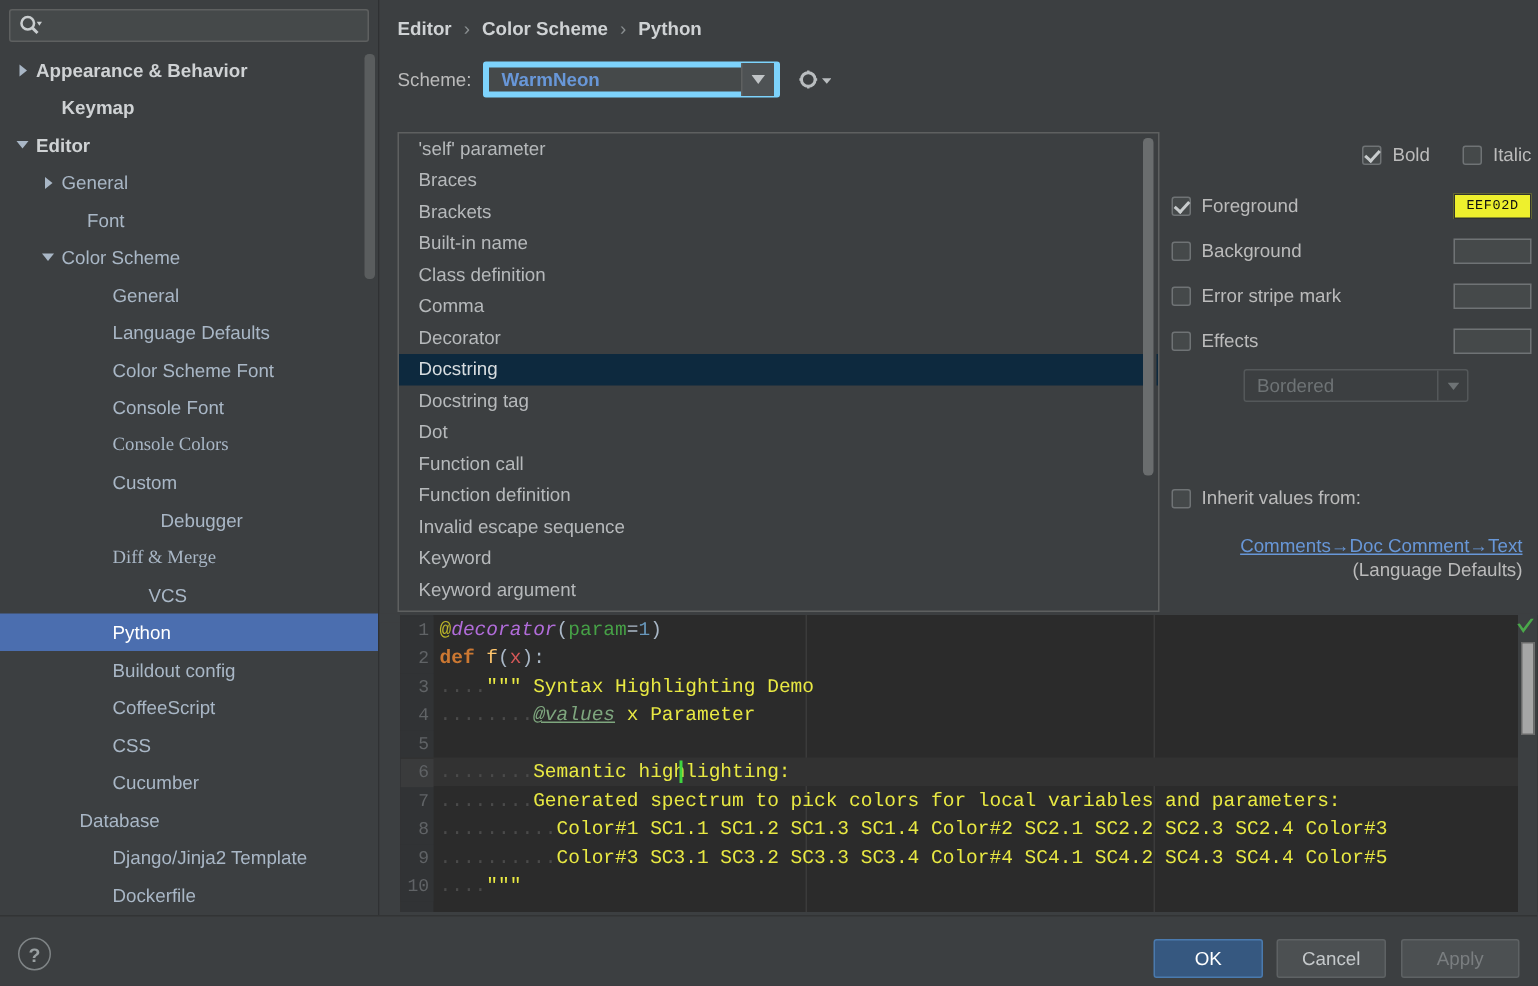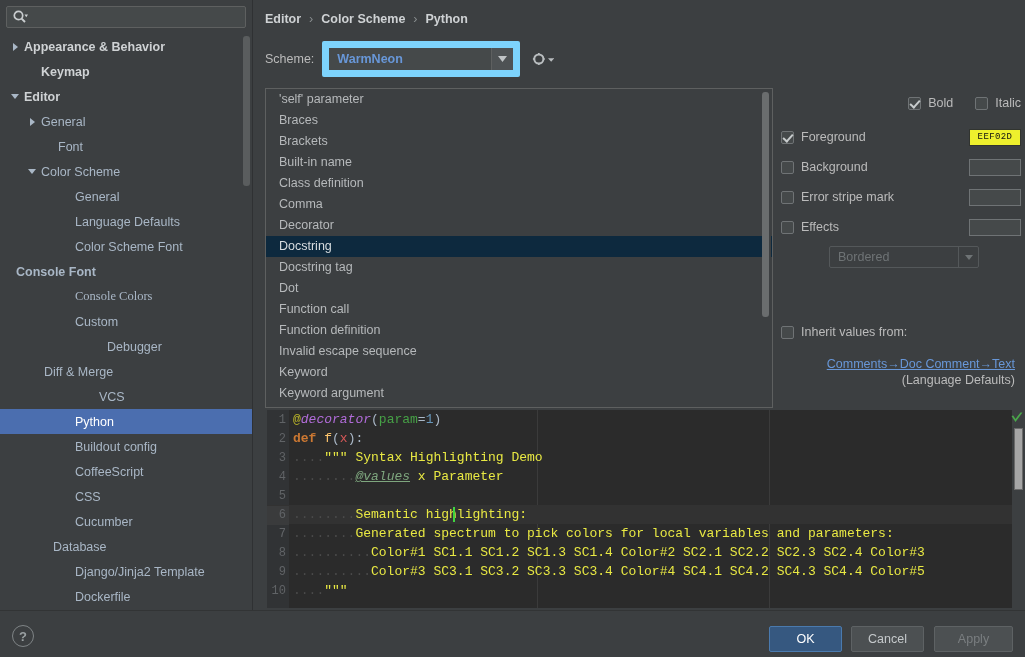--- a/index.html
+++ b/index.html
@@ -59,21 +59,21 @@
   .breadcrumb {
     position: absolute; left: 12px; top: 10px; height: 18px;
     display: flex; align-items: center; gap: 8px;
     font-size: 12.5px; font-weight: bold; color: #cfd2d4;
   }
   .crumb-sep { color: #8a8f91; font-weight: normal; }
 
   .scheme-row { position: absolute; left: 12px; top: 41px; display: flex; align-items: center; }
   .scheme-label { font-size: 12.5px; color: #bbbbbb; margin-right: 8px; }
   .combo {
-    width: 198px; height: 36px; background: #45494a; border: 7px solid #7dd3fc;
+    width: 198px; height: 24px; background: #45494a; border: 4px solid #7dd3fc;
     display: flex; align-items: center; border-radius: 2px;
   }
   .combo-value { flex: 1; padding-left: 8px; font-size: 12.5px; font-weight: bold; color: #6897d8; }
   .combo-arrow {
     width: 22px; height: 22px; background: #4e5254; border-left: 1px solid #5e6060;
     display: flex; align-items: center; justify-content: center;
   }
   .gear { margin-left: 12px; width: 22px; height: 22px; display:flex; align-items:center; }
 
   
@@ -259,37 +259,37 @@
           <span class="tree-label">General</span>
         </div>
         <div class="tree-row" style="padding-left: 59px;">
           <span class="tree-arrow"></span>
           <span class="tree-label">Language Defaults</span>
         </div>
         <div class="tree-row" style="padding-left: 59px;">
           <span class="tree-arrow"></span>
           <span class="tree-label">Color Scheme Font</span>
         </div>
-        <div class="tree-row" style=" font-weight: bold;">
+        <div class="tree-row" style="padding-left: 59px;">
           <span class="tree-arrow"></span>
           <span class="tree-label">Console Font</span>
         </div>
         <div class="tree-row" style="padding-left: 59px; font-family: Liberation Serif, serif;">
           <span class="tree-arrow"></span>
           <span class="tree-label">Console Colors</span>
         </div>
         <div class="tree-row" style="padding-left: 59px;">
           <span class="tree-arrow"></span>
           <span class="tree-label">Custom</span>
         </div>
         <div class="tree-row" style="padding-left: 59px; gap: 32px;">
           <span class="tree-arrow"></span>
           <span class="tree-label">Debugger</span>
         </div>
-        <div class="tree-row" style="padding-left: 28px;">
+        <div class="tree-row" style="padding-left: 59px; font-family: Liberation Serif, serif;">
           <span class="tree-arrow"></span>
           <span class="tree-label">Diff &amp; Merge</span>
         </div>
         <div class="tree-row" style="padding-left: 59px; margin-left: 24px;">
           <span class="tree-arrow"></span>
           <span class="tree-label">VCS</span>
         </div>
         <div class="tree-row selected" style="padding-left: 59px;">
           <span class="tree-arrow"></span>
           <span class="tree-label">Python</span>

